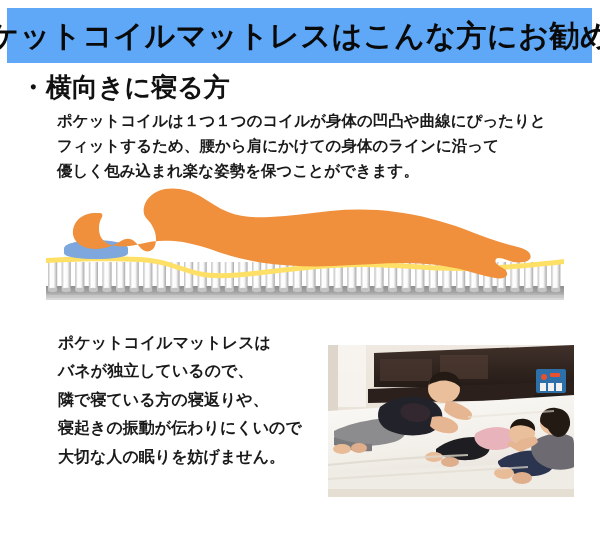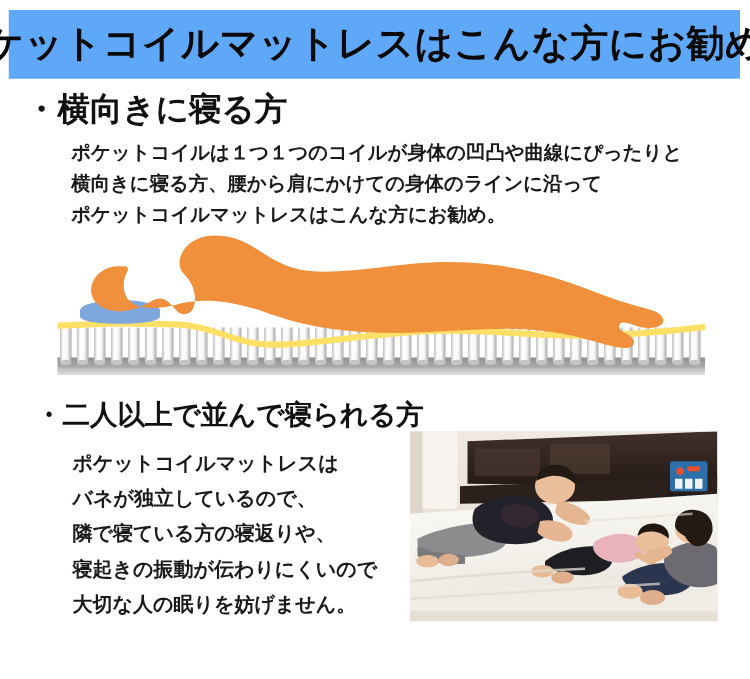--- a/index.html
+++ b/index.html
@@ -47,21 +47,21 @@
   .section-heading {
     font-family: "Liberation Serif", "DejaVu Serif", serif;
     font-weight: bold;
     font-size: 26px;
     line-height: 1.25;
     color: #111111;
     margin-left: 20px;
     white-space: nowrap;
   }
   .section-body {
-    font-family: Liberation Serif, serif;
+    font-family: Liberation Mono, monospace;
     font-weight: bold;
     font-size: 15.5px;
     line-height: 1.62;
     color: #1a1a1a;
     margin-left: 57px;
     margin-top: 5px;
   }
   .section-body .line {
     white-space: nowrap;
   }
@@ -114,22 +114,22 @@
 <body>
 
 <div class="header-banner">
   <div class="header-title">ポケットコイルマットレスはこんな方にお勧め！</div>
 </div>
 
 <div class="section-one">
   <div class="section-heading">・横向きに寝る方</div>
   <div class="section-body">
     <div class="line">ポケットコイルは１つ１つのコイルが身体の凹凸や曲線にぴったりと</div>
-    <div class="line">横向きに寝る方、腰から肩にかけての身体のラインに沿って</div>
-    <div class="line">ポケットコイルマットレスはこんな方にお勧め。</div>
+    <div class="line">フィットするため、腰から肩にかけての身体のラインに沿って</div>
+    <div class="line">優しく包み込まれ楽な姿勢を保つことができます。</div>
   </div>
 </div>
 
 <div class="illustration">
   <svg width="556" height="126" viewBox="0 0 556 126" xmlns="http://www.w3.org/2000/svg">
     <defs>
       <linearGradient id="coilGrad" x1="0" y1="0" x2="1" y2="0">
         <stop offset="0%" stop-color="#bdbdbd"></stop>
         <stop offset="28%" stop-color="#ffffff"></stop>
         <stop offset="62%" stop-color="#fafafa"></stop>
@@ -282,21 +282,20 @@
              C 140,54 128,55 118,58
              C 110,60 102,61 94,60
              C 86,59 80,55 78,49
              C 76,43 77,36 80,31
              C 81,29 80,27 78,27 Z" fill="#f0903c"></path>
   </svg>
 
 </div>
 
 <div class="section-two">
-  <div class="section-heading">・二人以上で並んで寝られる方</div>
   <div class="section-body">
     <div class="line">ポケットコイルマットレスは</div>
     <div class="line">バネが独立しているので、</div>
     <div class="line">隣で寝ている方の寝返りや、</div>
     <div class="line">寝起きの振動が伝わりにくいので</div>
     <div class="line">大切な人の眠りを妨げません。</div>
   </div>
 </div>
 
 <div class="photo-frame">

